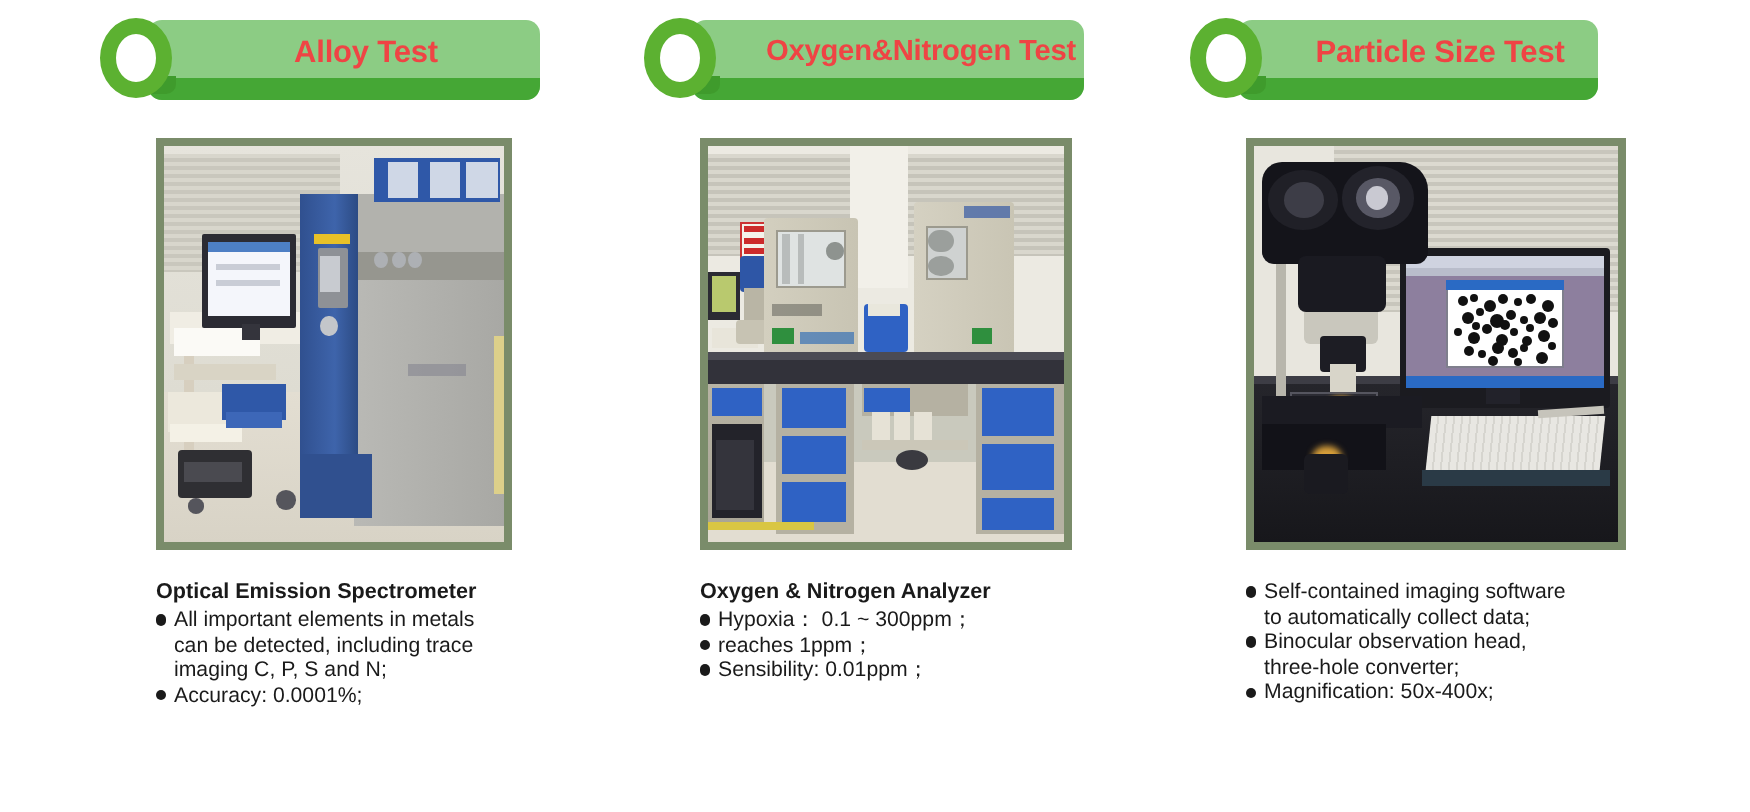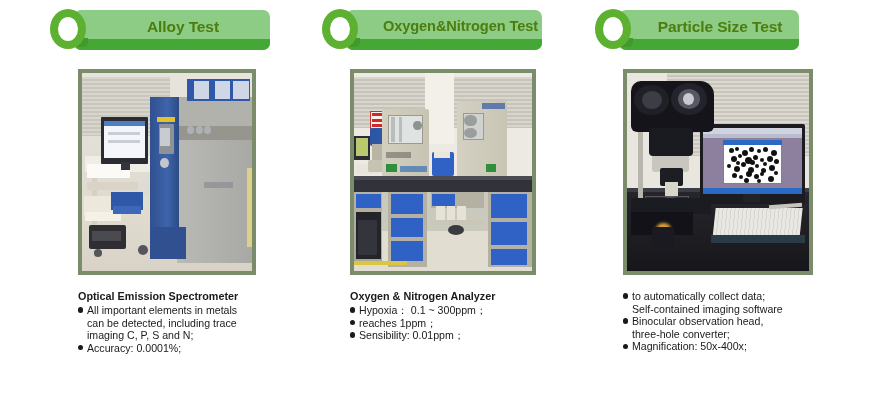--- a/index.html
+++ b/index.html
@@ -62,21 +62,21 @@
   .pill-label {
     position: absolute;
     left: 52px;
     right: 4px;
     top: 2px;
     height: 33px;
     line-height: 33px;
     text-align: center;
     font-size: 15.5px;
     font-weight: bold;
-    color: #4d7c0f;
+    color: #ef4444;
     white-space: nowrap;
     letter-spacing: -0.1px;
   }
   .pill-label.tight { font-size: 14.6px; left: 46px; text-align: right; }
   .magnifier {
     position: absolute;
     left: 0;
     top: 0;
     width: 46px;
     height: 46px;
@@ -537,22 +537,22 @@
         <div class="sh p3-base"></div>
         <div class="sh p3-lampglow"></div>
         <div class="sh p3-lamp"></div>
       </div>
     </div>
 
     <div class="caption">
       <div class="cap-list">
         <div class="cap-item">
           <span class="cap-bullet"></span>
+          <span class="cap-line">Self-contained imaging software</span>
           <span class="cap-line cont">to automatically collect data;</span>
-          <span class="cap-line">Self-contained imaging software</span>
         </div>
         <div class="cap-item">
           <span class="cap-bullet"></span>
           <span class="cap-line">Binocular observation head,</span>
           <span class="cap-line cont">three-hole converter;</span>
         </div>
         <div class="cap-item">
           <span class="cap-bullet"></span>
           <span class="cap-line">Magnification: 50x-400x;</span>
         </div>

